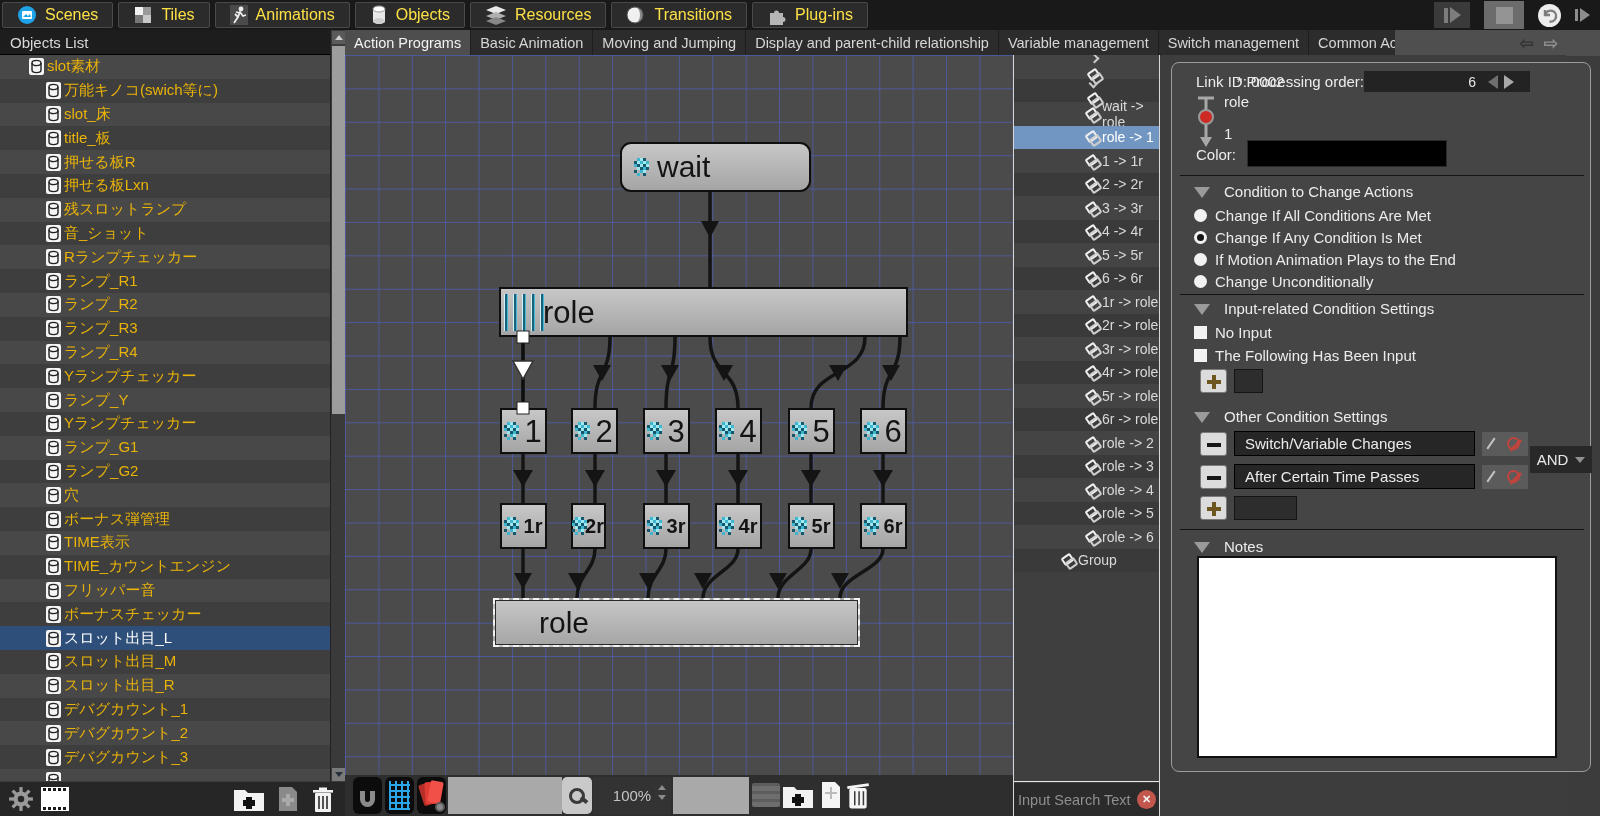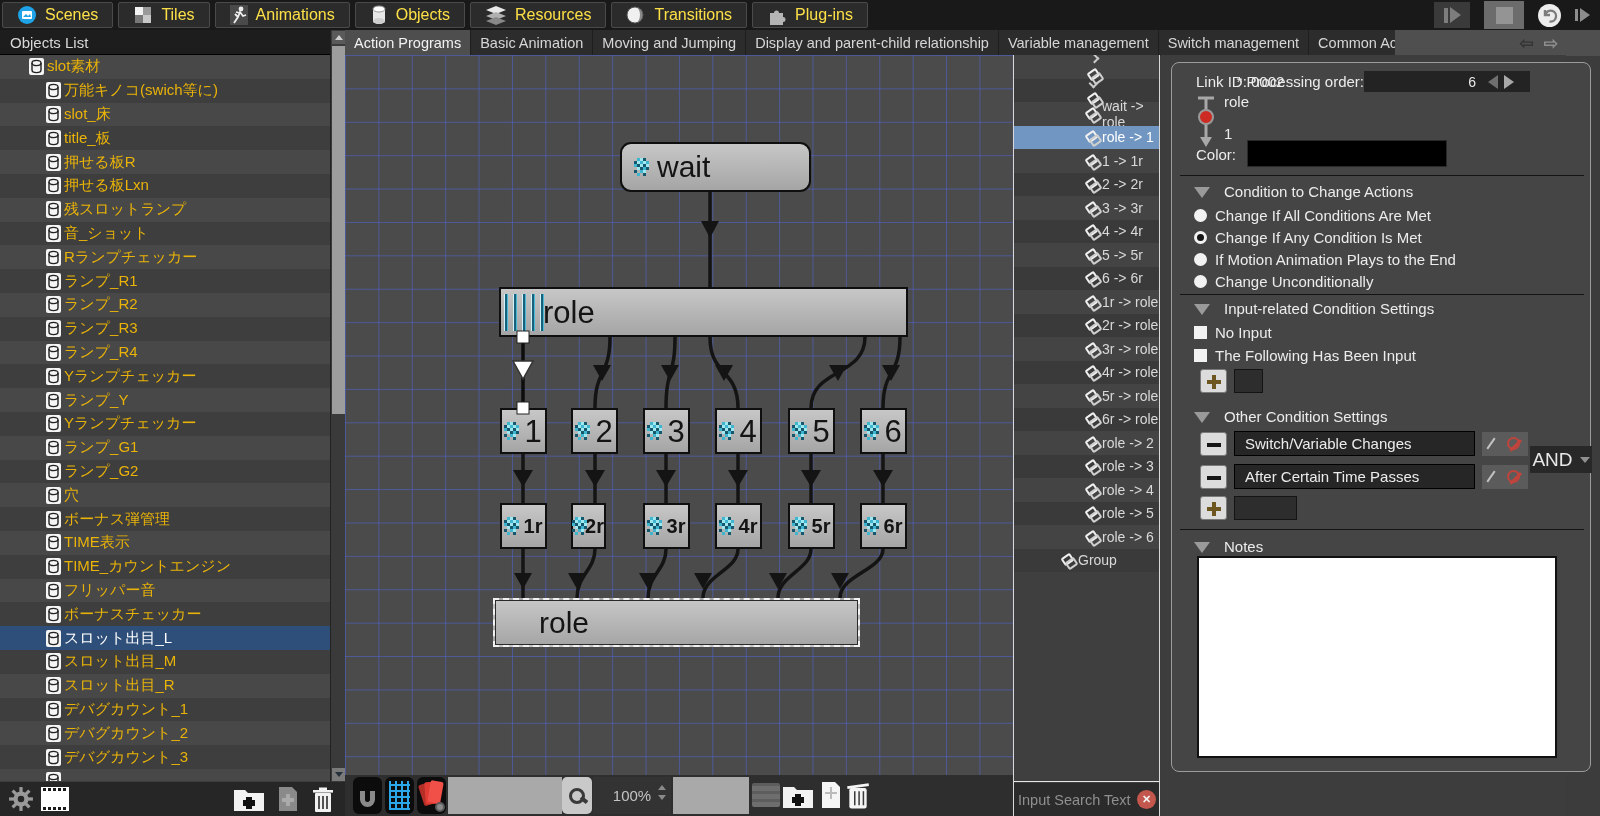--- a/index.html
+++ b/index.html
@@ -146,21 +146,21 @@
   .pmbtn::before{content:"";position:absolute;left:6px;top:10px;width:14px;height:4px;background:#161616;}
   .pmbtn.plus::before{background:#6e5620;}
   .pmbtn.plus::after{content:"";position:absolute;left:11px;top:5px;width:4px;height:14px;background:#6e5620;}
   .darkbox{height:24px;background:#2d2d2d;border:1px solid #141414;}
   .condrow{height:25px;margin-bottom:8px;display:flex;align-items:center;gap:7px;}
   .condfield{width:241px;height:25px;background:#262626;border:1px solid #000;color:#ececec;font-size:15px;display:flex;align-items:center;padding-left:10px;}
   .editgrp{width:46px;height:24px;background:#5b5b5b;display:flex;align-items:center;justify-content:space-around;}
   .pencil{width:2px;height:13px;background:#c2c2c2;transform:rotate(35deg);}
   .noentry{width:13px;height:13px;border:2.5px solid #c0443c;border-radius:50%;position:relative;}
   .noentry::after{content:"";position:absolute;left:-1px;top:4.5px;width:15px;height:2.5px;background:#c0443c;transform:rotate(-45deg);}
-  .andbox{position:absolute;left:358px;top:383px;width:62px;height:27px;background:#282828;color:#e8e8e8;font-size:19px;display:flex;align-items:center;justify-content:center;gap:7px;}
+  .andbox{position:absolute;left:358px;top:383px;width:62px;height:27px;background:#282828;color:#e8e8e8;font-size:15px;display:flex;align-items:center;justify-content:center;gap:7px;}
   .andbox .caret{border-left:5px solid transparent;border-right:5px solid transparent;border-top:6px solid #909090;}
   .notes{position:absolute;left:25px;top:493px;width:360px;height:202px;background:#fff;border:2px solid #111;resize:none;font-family:"Liberation Sans",sans-serif;}
 </style>
 </head>
 <body>
 
 <div id="app">
 
   <div class="topbar">
     <div class="modebtn">

